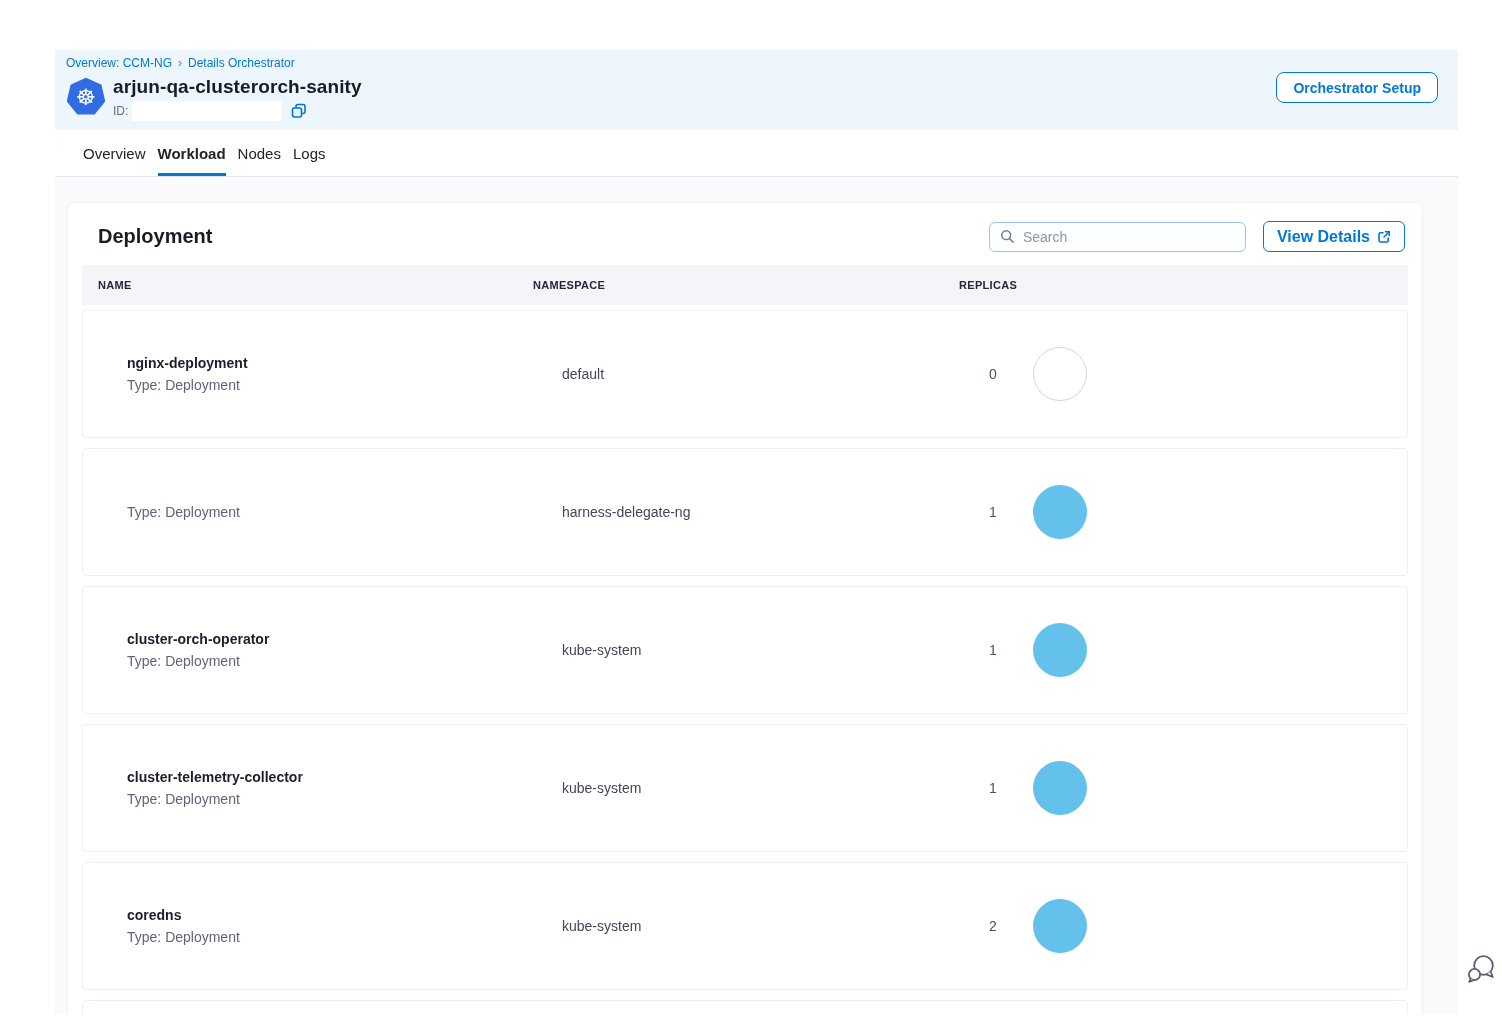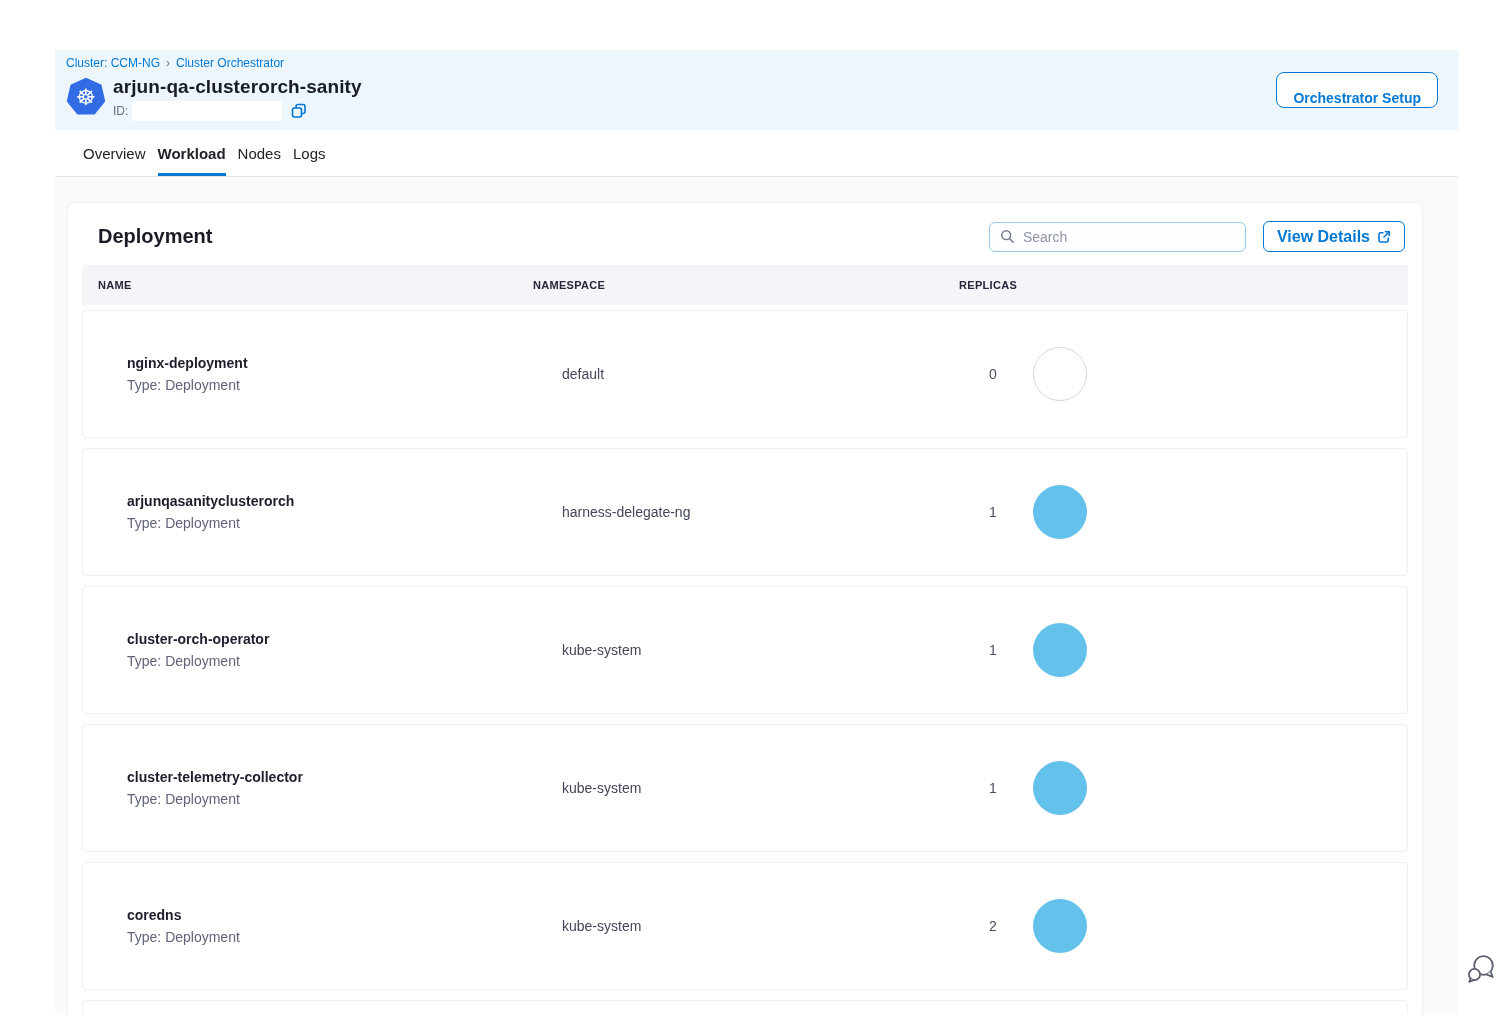--- a/index.html
+++ b/index.html
@@ -13,21 +13,21 @@
   .breadcrumb { position:absolute; left:11px; top:6px; font-size:12px; display:flex; gap:6px; align-items:center; }
   .breadcrumb a { color:#0278d5; text-decoration:none; cursor:pointer; }
   .crumb-sep { color:#5c7c95; font-size:12px; }
   .header-main { position:absolute; left:12px; top:26px; display:flex; gap:8px; }
   .k8s-wrap { width:38px; height:38px; position:relative; margin-top:2px; }
   .title-block { display:flex; flex-direction:column; }
   .cluster-title { font-size:19px; font-weight:700; color:#1b1b28; letter-spacing:.1px; }
   .id-row { margin-top:3px; display:flex; align-items:center; font-size:12px; color:#6b6d85; }
   .id-redacted { width:150px; height:20px; background:#ffffff; margin-left:4px; }
   .copy-btn { margin-left:9px; width:16px; height:16px; cursor:pointer; display:inline-flex; }
-  .setup-btn { position:absolute; right:20px; top:22px; height:31px; padding:17px 16px;
+  .setup-btn { position:absolute; right:20px; top:22px; height:31px; padding:7px 16px;
     background:#ffffff; border:1px solid #0278d5; border-radius:8px; color:#0278d5;
     font-weight:700; font-size:14px; cursor:pointer; font-family:inherit; }
 
   
   .tabs-row { position:absolute; left:55px; top:130px; width:1403px; height:47px;
     background:#ffffff; border-bottom:1px solid #e6e6ee; display:flex; align-items:stretch;
     padding-left:28px; gap:12px; }
   .tab { display:flex; align-items:center; font-size:15px; color:#22222a; cursor:pointer;
     border-bottom:3px solid transparent; border-top:3px solid transparent; }
   .tab.active { font-weight:700; border-bottom-color:#0278d5; }
@@ -71,23 +71,23 @@
   
   .chat-fab { position:absolute; left:1464px; top:951px; width:34px; height:34px; cursor:pointer; }
 </style>
 </head>
 <body>
 
 <div class="stage">
 
   <div class="header-band">
     <div class="breadcrumb">
-      <a>Cluster: CCM-NG</a>
+      <a>Overview: CCM-NG</a>
       <span class="crumb-sep">›</span>
-      <a>Cluster Orchestrator</a>
+      <a>Details Orchestrator</a>
     </div>
 
     <div class="header-main">
       <div class="k8s-wrap">
         <svg width="38" height="38" viewBox="0 0 42 42">
           <polygon points="21,0.8 37.2,8.1 41.2,25.5 30,39.4 12,39.4 0.8,25.5 4.8,8.1" fill="#326ce5" stroke="#326ce5" stroke-width="2" stroke-linejoin="round"></polygon>
           <text x="21" y="29.5" text-anchor="middle" font-size="25" fill="#ffffff" font-family="DejaVu Sans">☸</text>
         </svg>
       </div>
       <div class="title-block">
@@ -164,21 +164,20 @@
             <div class="wl-type">Type: Deployment</div>
           </div>
           <div class="cell wl-ns">default</div>
           <div class="replica-cell">
             <span class="replica-count">0</span>
             <span class="replica-circle empty"></span>
           </div>
         </div>
           <div class="wl-row grid-cols">
           <div class="cell">
-            <div class="wl-name">arjunqasanityclusterorch</div>
             <div class="wl-type">Type: Deployment</div>
           </div>
           <div class="cell wl-ns">harness-delegate-ng</div>
           <div class="replica-cell">
             <span class="replica-count">1</span>
             <span class="replica-circle"></span>
           </div>
         </div>
           <div class="wl-row grid-cols">
           <div class="cell">

